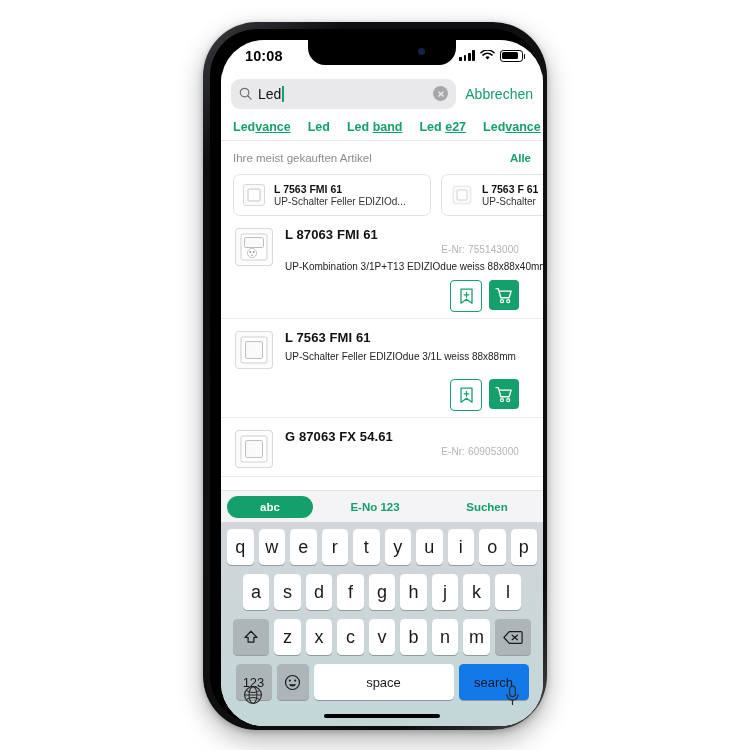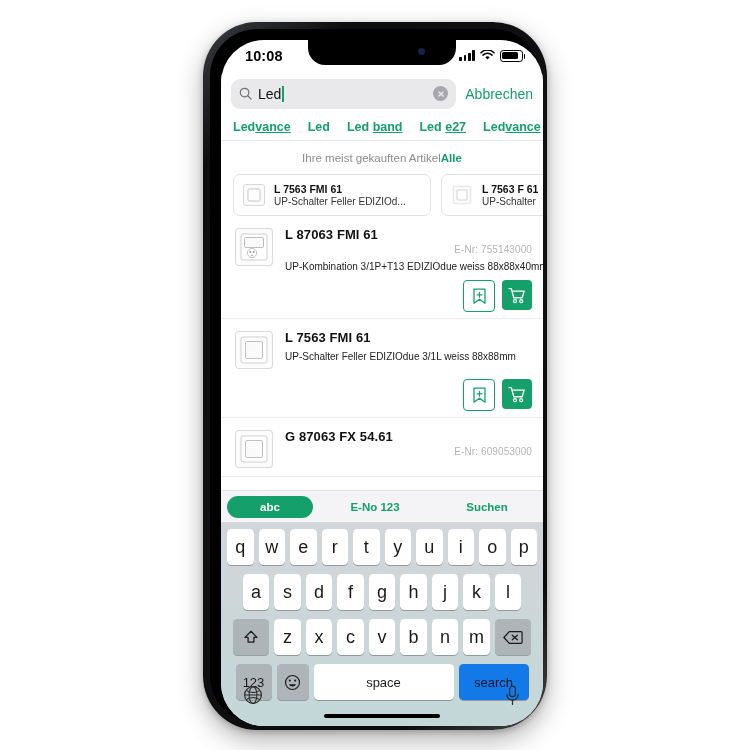--- a/index.html
+++ b/index.html
@@ -189,21 +189,21 @@
     width: 322px;
     height: 348px;
     background: #fff;
     overflow: hidden;
     z-index: 10;
   }
   #section-head {
     height: 22px;
     display: flex;
     align-items: center;
-    justify-content: center;
+    justify-content: space-between;
     padding: 16px 12px;
     box-sizing: border-box;
   }
   #section-title { font-size: 11.5px; color: #8c8c8c; }
   #section-all { font-size: 11.5px; color: #15a06b; font-weight: bold; }
 
   #fav-row {
     display: flex;
     gap: 10px;
     padding: 0 12px;
@@ -225,21 +225,21 @@
   .fav-thumb {
     width: 26px; height: 26px;
     flex: none;
     display: flex; align-items: center; justify-content: center;
   }
   .fav-txt { min-width: 0; overflow: hidden; }
   .fav-title { font-size: 10.5px; font-weight: bold; color: #111; white-space: nowrap; }
   .fav-sub { font-size: 10px; color: #333; white-space: nowrap; margin-top: 1px; }
 
   .product {
-    padding: 10px 11px 6px 12px;
+    padding: 10px 24px 6px 12px;
     box-sizing: border-box;
     border-bottom: 1px solid #ececec;
     position: relative;
   }
   .p-top { display: flex; gap: 10px; }
   .p-thumb {
     width: 42px; height: 42px; flex: none;
     display: flex; align-items: center; justify-content: center;
   }
   .p-info { flex: 1; min-width: 0; padding-top: 1px; }

